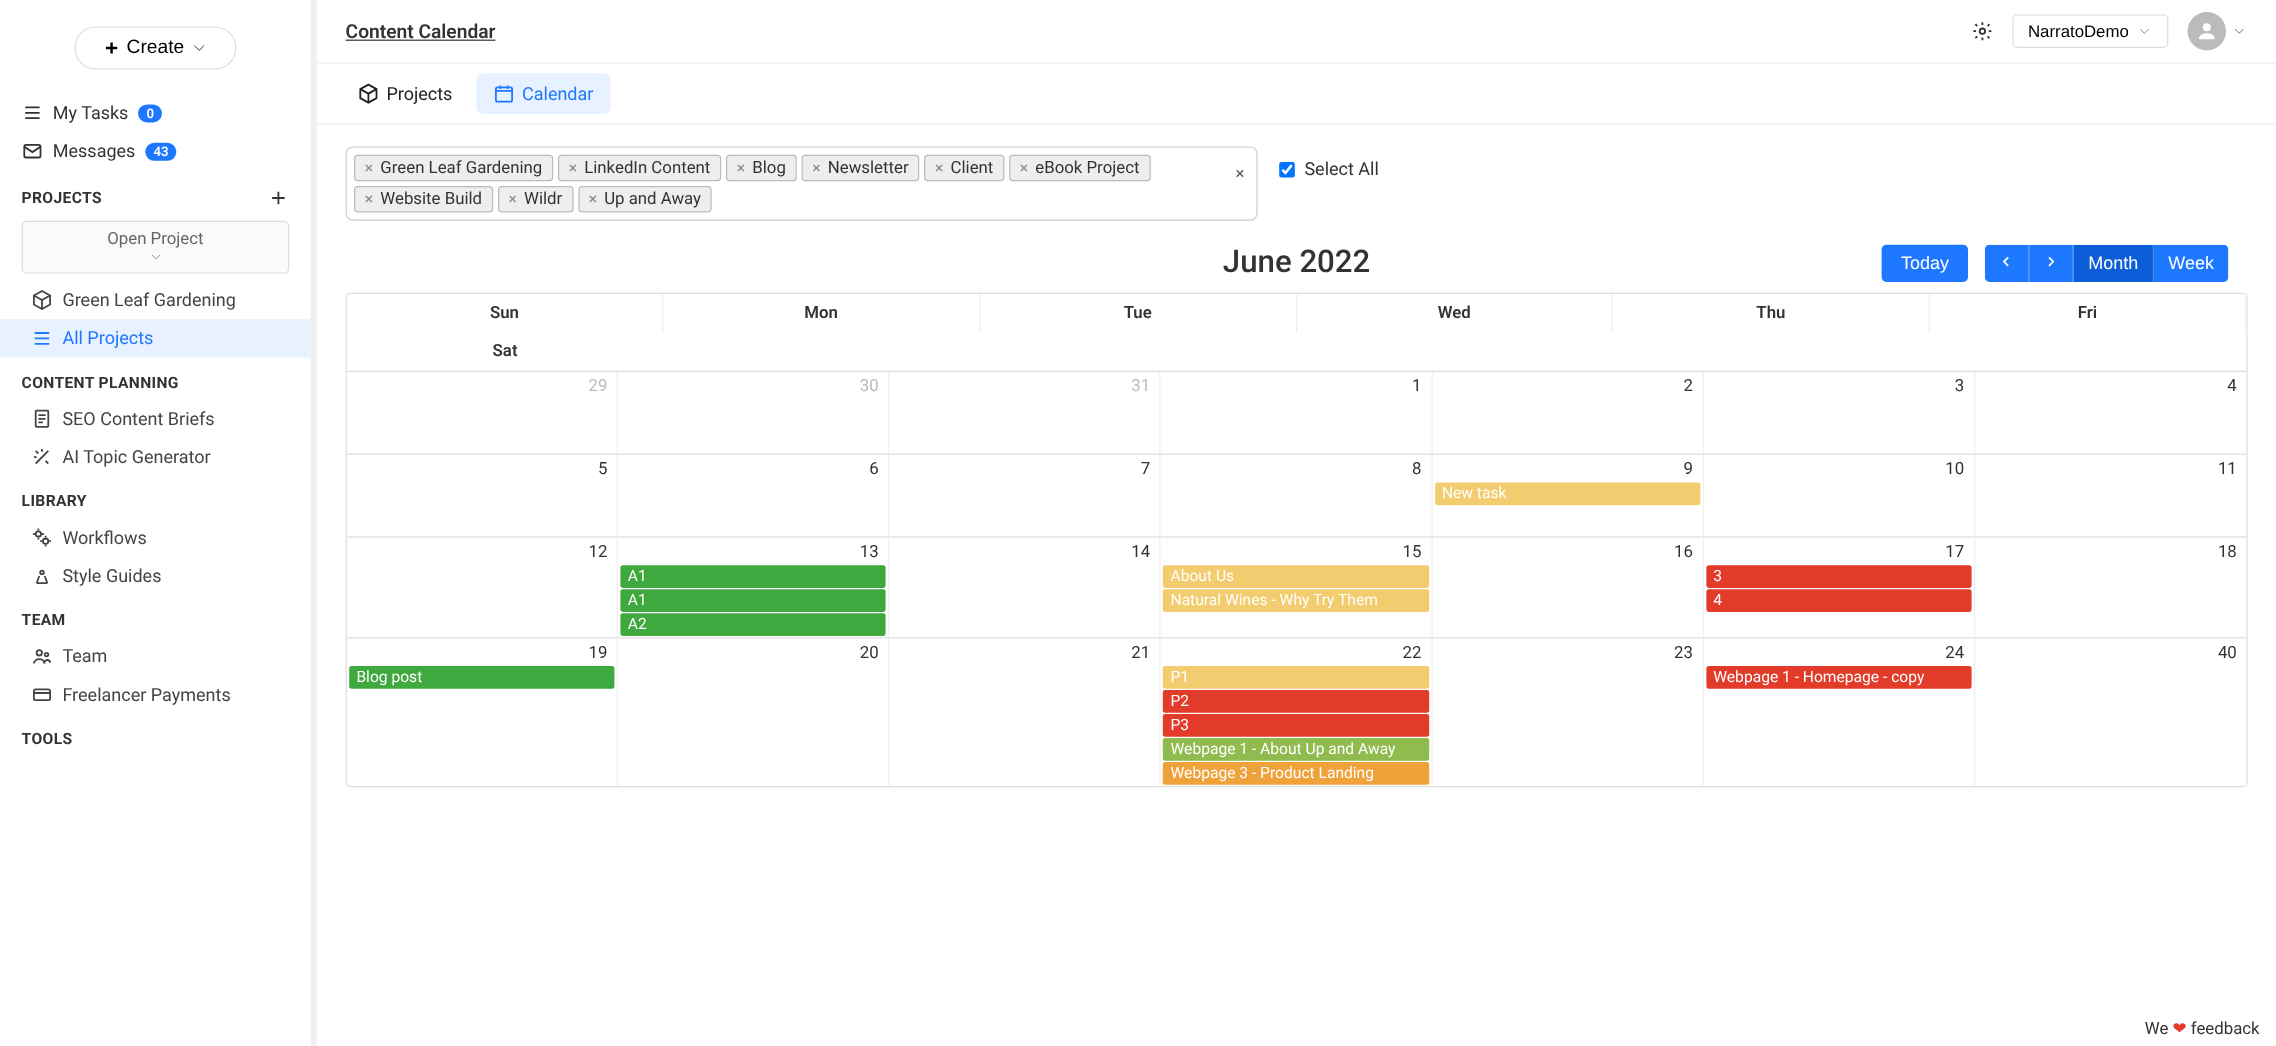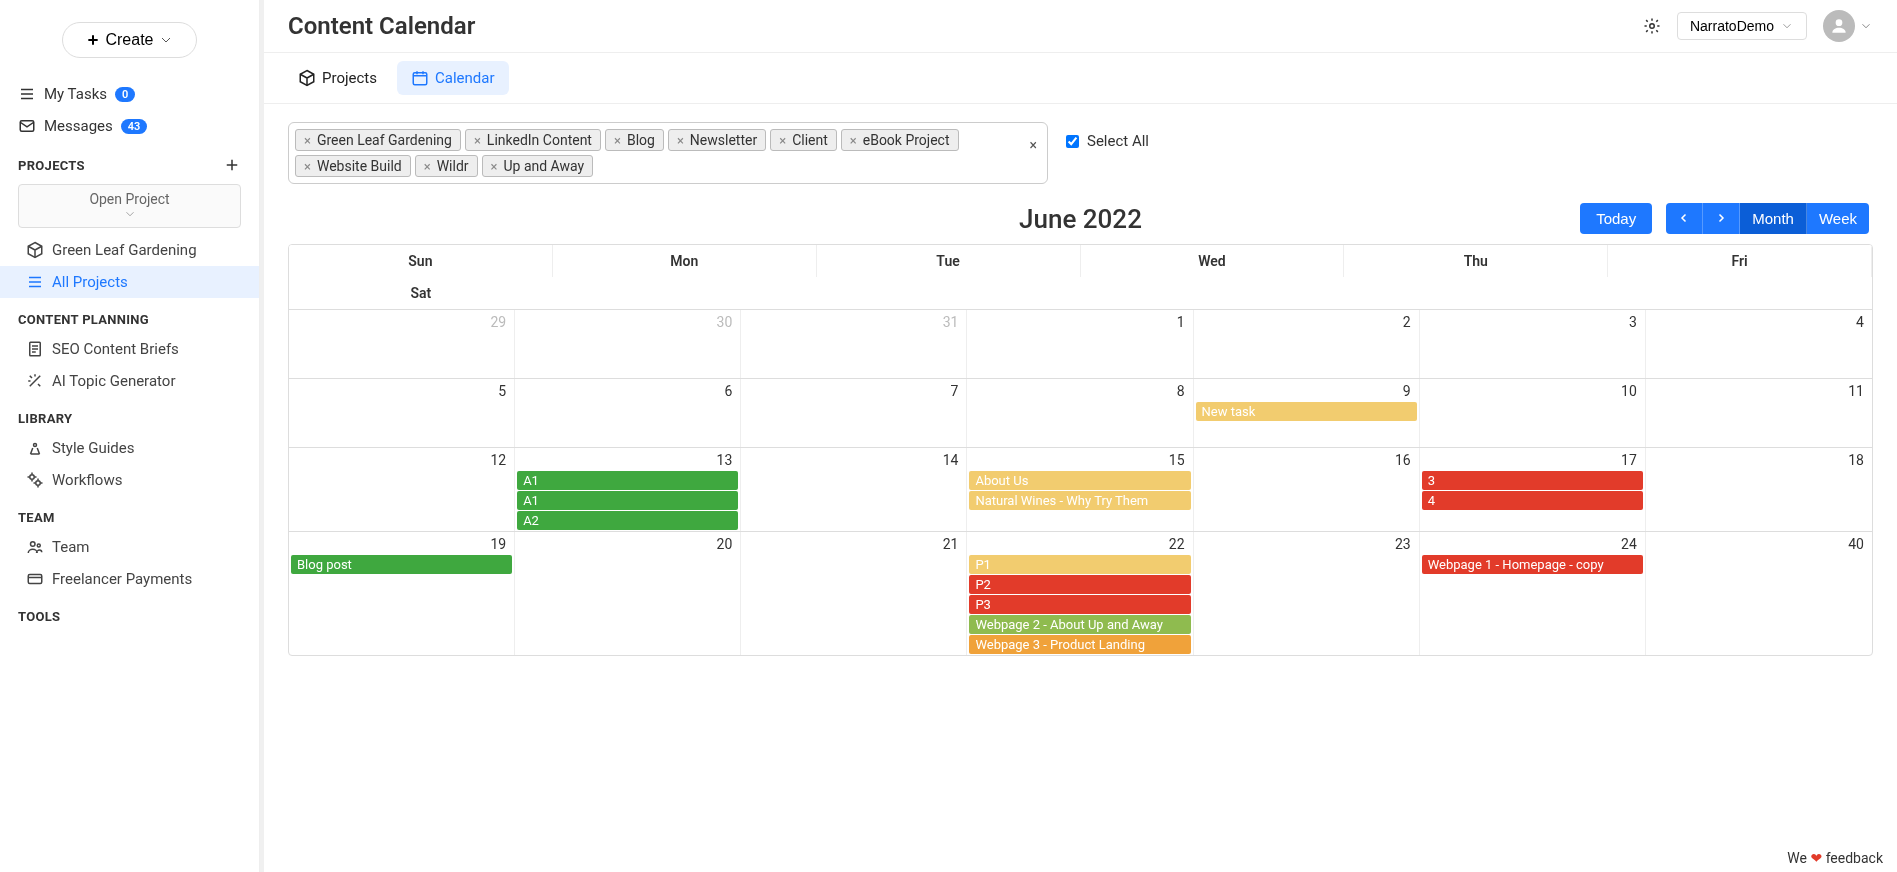--- a/index.html
+++ b/index.html
@@ -14,36 +14,36 @@
   .section-head { display:flex; justify-content:space-between; align-items:center; padding:14px 18px 6px; font-size:13px; font-weight:700; color:#333; letter-spacing:0.3px; }
   .section-head svg { width:18px; height:18px; cursor:pointer; }
   .open-project { margin:4px 18px 6px; border:1px solid #ddd; border-radius:4px; padding:6px 10px; font-size:14px; color:#666; display:flex; justify-content:space-between; align-items:center; cursor:pointer; background:#fafafa;flex-direction:column; }
   .sub-item { padding:7px 18px 7px 26px; font-size:15px; color:#444; cursor:pointer; display:flex; align-items:center; gap:8px; }
   .sub-item.active { background:#e8f1ff; color:#1e78ff; }
   .icon { width:18px; height:18px; fill:none; stroke:currentColor; stroke-width:2; flex-shrink:0; }
   .icon-sm { width:14px; height:14px; }
   
   .main { flex:1; display:flex; flex-direction:column; overflow:hidden; border-left:4px solid #f0f0f0; }
   .topbar { display:flex; justify-content:space-between; align-items:center; padding:10px 24px; border-bottom:1px solid #eee; }
-  .topbar h1 { font-size:24px; font-weight:600; }
+  .topbar h1 { font-size:16px; font-weight:600;text-decoration:underline; }
   .topbar-right { display:flex; align-items:center; gap:16px; }
   .ws-btn { border:1px solid #ddd; border-radius:4px; padding:5px 12px; font-size:14px; background:#fff; cursor:pointer; display:flex; align-items:center; gap:6px; }
   .avatar { width:32px; height:32px; border-radius:50%; background:#bbb; display:flex; align-items:center; justify-content:center; }
   .avatar svg { width:20px; height:20px; fill:#fff; }
   .tabs { display:flex; gap:6px; padding:8px 20px; border-bottom:1px solid #eee; }
   .tab { display:flex; align-items:center; gap:6px; padding:8px 14px; border-radius:6px; font-size:15px; cursor:pointer; color:#222; }
   .tab.active { background:#e8f1ff; color:#1e78ff; }
   .content { flex:1; overflow:auto; padding:18px 24px; }
   .filter-row { display:flex; align-items:flex-start; gap:18px; margin-bottom:20px; }
   .tag-box { flex:0 0 760px; border:1px solid #ccc; border-radius:6px; padding:6px 30px 6px 6px; display:flex; flex-wrap:wrap; gap:4px; position:relative; min-height:58px; }
   .tag { display:inline-flex; align-items:center; gap:6px; border:1px solid #bbb; background:#eee; border-radius:3px; padding:2px 8px; font-size:14px; color:#333; }
   .tag .x { color:#888; cursor:pointer; font-size:13px; }
   .tag-box-clear { position:absolute; right:10px; top:14px; color:#555; cursor:pointer; font-size:14px; }
   .select-all { display:flex; align-items:center; gap:8px; font-size:15px; margin-top:10px; }
-  .cal-toolbar { display:flex; align-items:flex-end; justify-content:center; position:relative; margin:18px 4px 10px; }
+  .cal-toolbar { display:flex; align-items:flex-start; justify-content:center; position:relative; margin:18px 16px 10px; }
   .cal-title { font-size:26px; font-weight:500; }
   .cal-right { position:absolute; right:0; display:flex; gap:14px; }
   .btn-primary { background:#1e78ff; color:#fff; border:none; border-radius:4px; padding:7px 16px; font-size:15px; cursor:pointer; }
   .nav-group { display:flex; border-radius:4px; overflow:hidden; }
   .nav-btn { background:#1e78ff; color:#fff; border:none; padding:7px 12px; font-size:15px; cursor:pointer; border-right:1px solid rgba(255,255,255,0.25); }
   .nav-btn:last-child { border-right:none; }
   .nav-btn.active { background:#0b5ed7; }
   .calendar { border:1px solid #ddd; border-radius:4px; overflow:hidden; }
   .dow { display:grid; grid-template-columns:repeat(6,1fr); background:#fff; border-bottom:1px solid #ddd; }
   .dow-cell { text-align:center; font-weight:600; padding:8px 0; font-size:14px; border-right:1px solid #eee; }
@@ -136,32 +136,32 @@
           <path d="M5 19L19 5M5 5l3 3M16 16l3 3M12 3v3M3 12h3"></path>
         </svg>
       <span>AI Topic Generator</span>
     </div>
 
     <div class="section-head">
         <span>LIBRARY</span>
       </div>
     <div class="sub-item">
       <svg class="icon" viewBox="0 0 24 24">
-          <circle cx="12" cy="8" r="2"></circle>
-          <path d="M6 20l3-8M18 20l-3-8M6 20h12"></path>
-        </svg>
-      <span>Style Guides</span>
-    </div>
-    <div class="sub-item">
-      <svg class="icon" viewBox="0 0 24 24">
           <circle cx="8" cy="8" r="3"></circle>
           <circle cx="16" cy="16" r="3"></circle>
           <path d="M8 2v2M8 12v2M2 8h2M12 8h2M16 10v2M16 20v2M10 16h2M20 16h2"></path>
         </svg>
       <span>Workflows</span>
+    </div>
+    <div class="sub-item">
+      <svg class="icon" viewBox="0 0 24 24">
+          <circle cx="12" cy="8" r="2"></circle>
+          <path d="M6 20l3-8M18 20l-3-8M6 20h12"></path>
+        </svg>
+      <span>Style Guides</span>
     </div>
 
     <div class="section-head">
         <span>TEAM</span>
       </div>
     <div class="sub-item">
       <svg class="icon" viewBox="0 0 24 24">
           <circle cx="9" cy="8" r="3"></circle>
           <circle cx="17" cy="10" r="2"></circle>
           <path d="M3 20c0-3 3-5 6-5s6 2 6 5M14 20c0-2 2-4 4-4s3 1 3 3"></path>
@@ -391,21 +391,21 @@
                 <div class="daynum">20</div>
               </div>
               <div class="day">
                 <div class="daynum">21</div>
               </div>
               <div class="day">
                 <div class="daynum">22</div>
                 <div class="event ev-yellow">P1</div>
                 <div class="event ev-red">P2</div>
                 <div class="event ev-red">P3</div>
-                <div class="event ev-olive">Webpage 2 - About Up and Away</div>
+                <div class="event ev-olive">Webpage 1 - About Up and Away</div>
                 <div class="event ev-orange">Webpage 3 - Product Landing</div>
               </div>
               <div class="day">
                 <div class="daynum">23</div>
               </div>
               <div class="day">
                 <div class="daynum">24</div>
                 <div class="event ev-red">Webpage 1 - Homepage - copy</div>
               </div>
               <div class="day">

